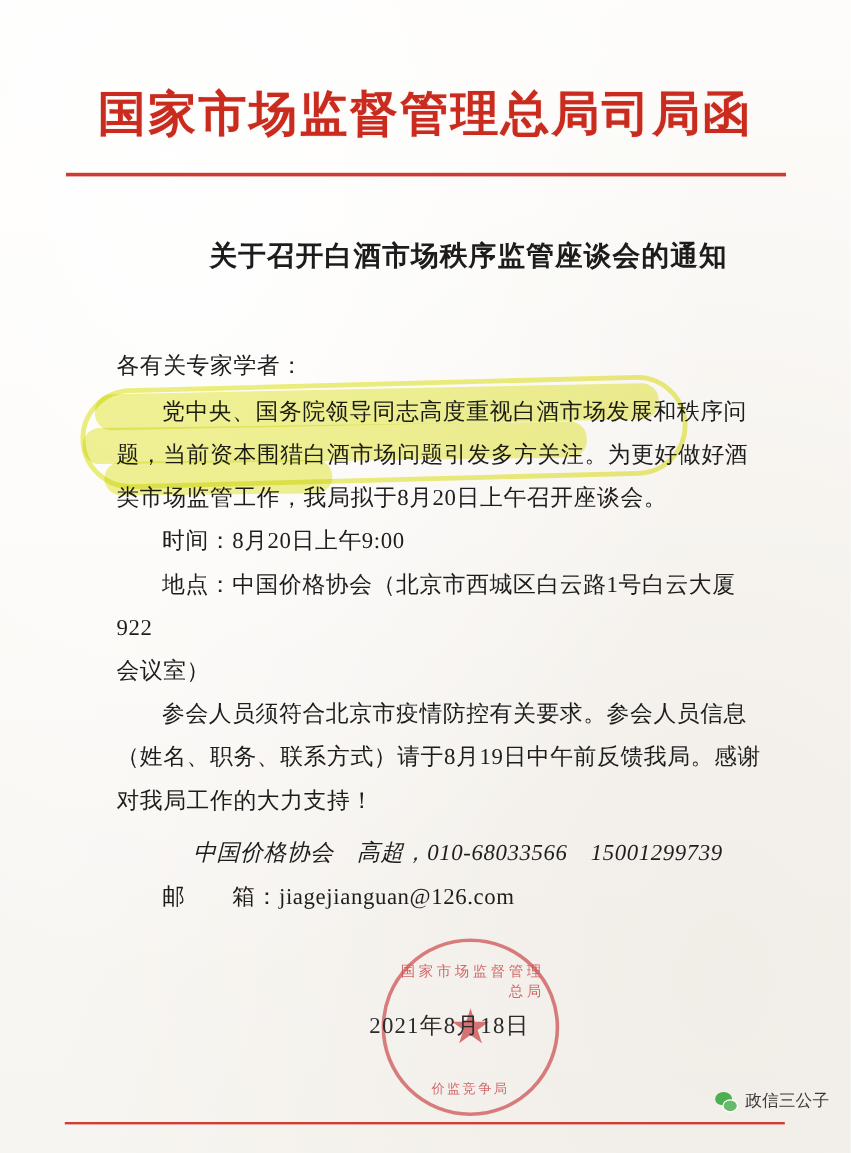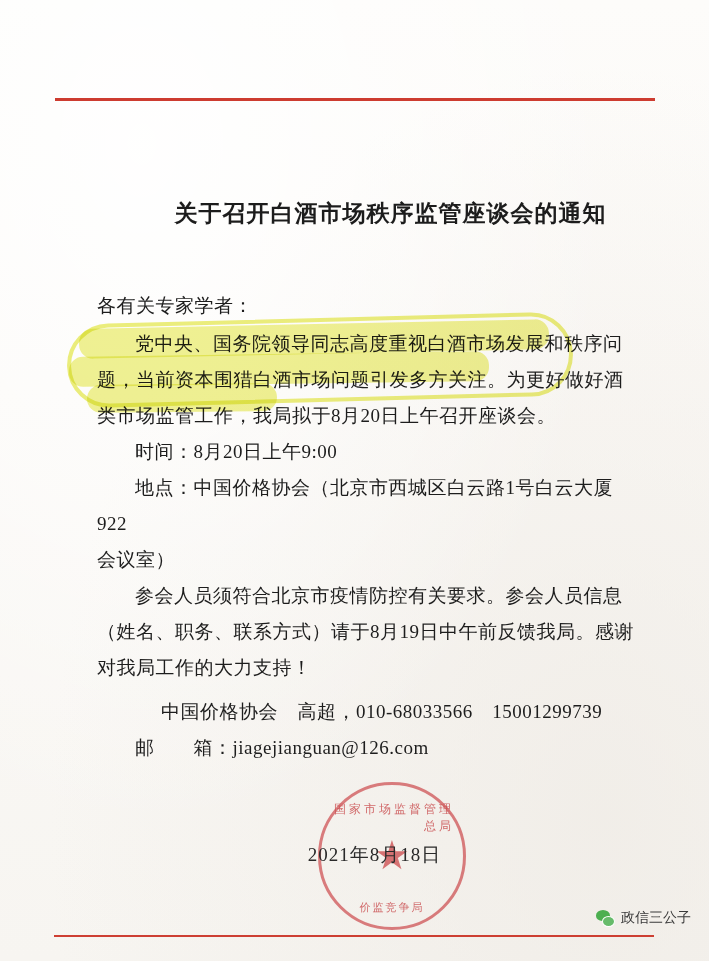--- a/index.html
+++ b/index.html
@@ -111,21 +111,21 @@
     left: -30px; top: 30px;
     width: 498px; height: 76px;
     border: 4px solid rgba(226, 230, 55, 0.65);
     border-radius: 48px;
     transform: rotate(-1.5deg);
     pointer-events: none;
     mix-blend-mode: multiply;
   }
 
   .contacts { margin-top: 8px; }
-  .contact-row { text-indent: 38px; margin: 0; }
+  .contact-row { text-indent: 38px; margin: 0; font-style: italic; }
   .email-row {
     margin: 0;
     letter-spacing: 0.5px;
   }
   .email-label-gap { display: inline-block; width: 26px; }
   .email-addr { font-family: "Liberation Serif", serif; }
 
   
   .sign-block {
     position: absolute;
@@ -234,20 +234,21 @@
     border: 1px solid #ffffff;
   }
 </style>
 </head>
 <body>
 
 <div class="page">
   <div class="paper-shade"></div>
 
   <div class="letterhead">
+    <div class="letterhead-title">国家市场监督管理总局司局函</div>
     <div class="letterhead-rule"></div>
   </div>
 
   <div class="doc-title">关于召开白酒市场秩序监管座谈会的通知</div>
 
   <div class="body-block">
     <div class="hl-wrap">
       <p class="salutation">各有关专家学者：</p>
       <p class="para">党中央、国务院领导同志高度重视白酒市场发展和秩序问题，当前资本围猎白酒市场问题引发多方关注。为更好做好酒类市场监管工作，我局拟于8月20日上午召开座谈会。</p>
       <div class="highlight hl1"></div>

